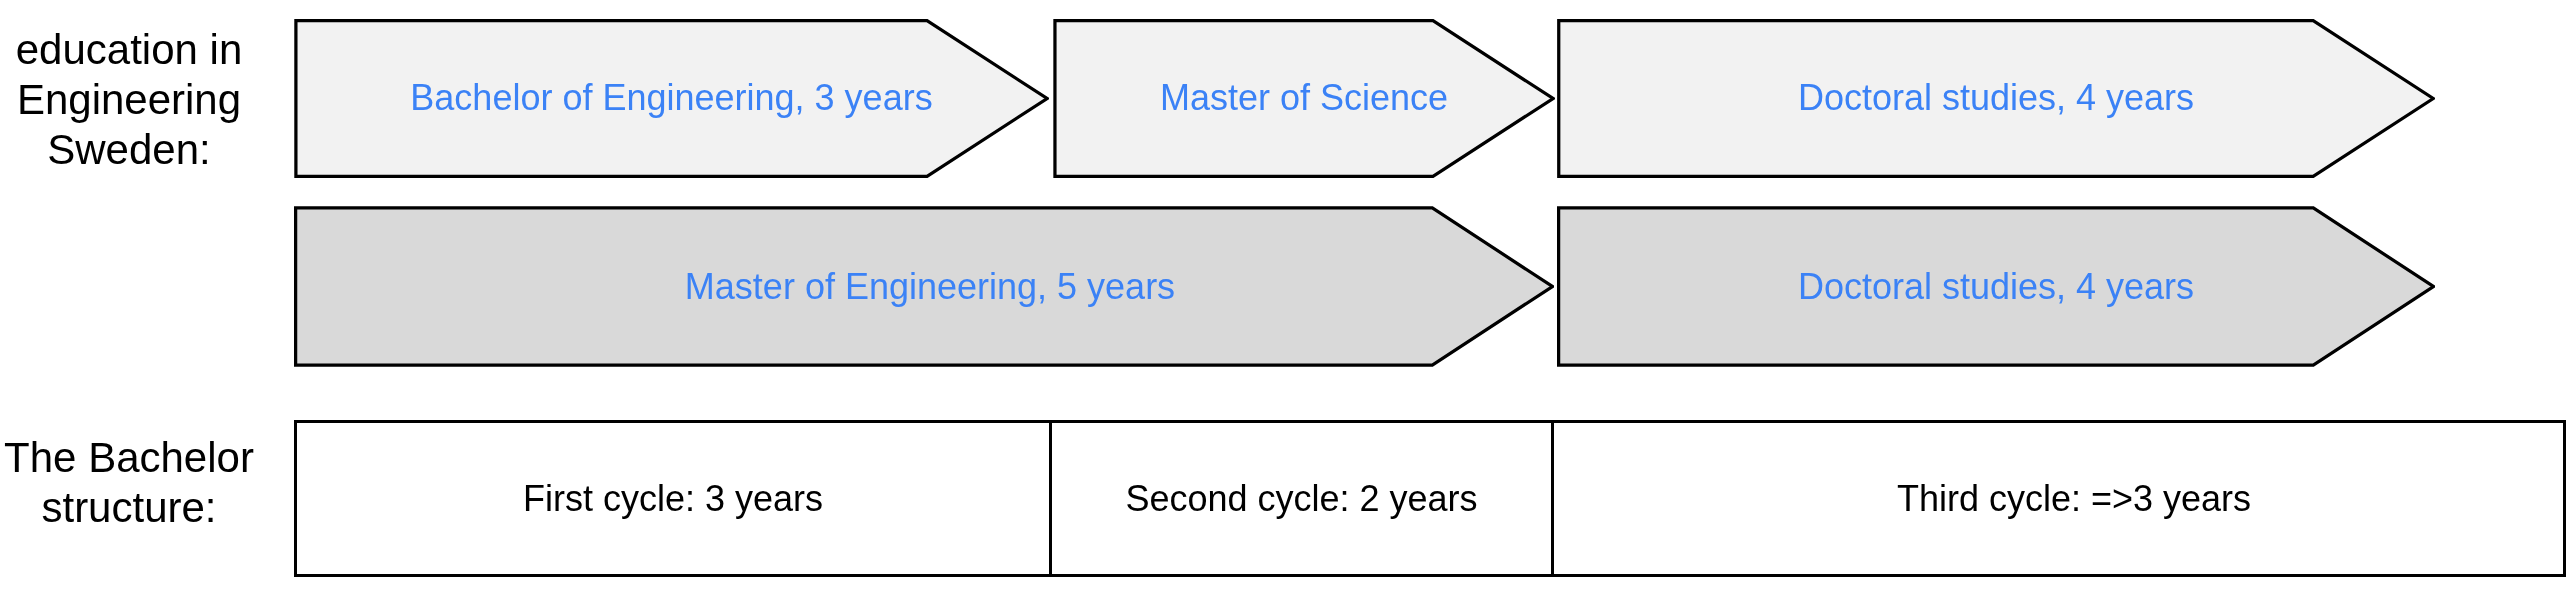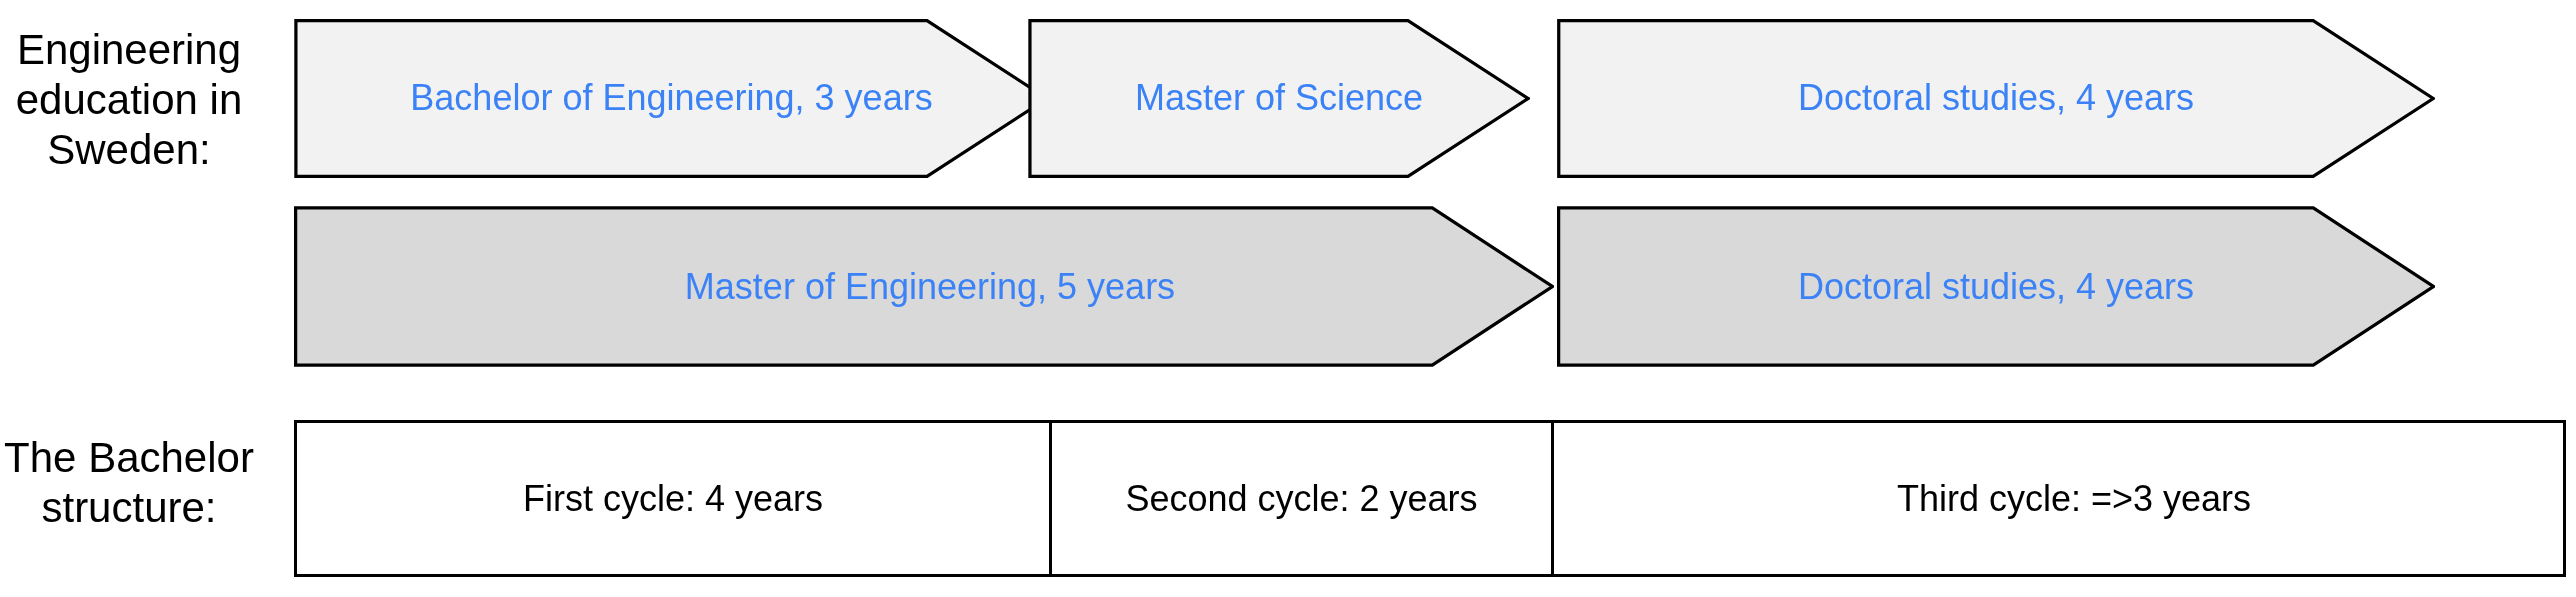--- a/index.html
+++ b/index.html
@@ -75,33 +75,33 @@
   .bologna-cell.c1 { width: 755px; border-right: 3.2px solid #000000; }
   .bologna-cell.c2 { width: 502px; border-right: 3.2px solid #000000; }
   .bologna-cell.c3 { flex: 1; margin-left: 31px; }
 </style>
 </head>
 <body>
 
 <div class="canvas">
 
   <div class="side-label side-label-1">
+    <div>education in</div>
     <div>Engineering</div>
-    <div>education in</div>
     <div>Sweden:</div>
   </div>
 
   <div class="arrow" style="left:294px; top:18.7px; width:755px; height:159px;">
     <svg width="755" height="159" viewBox="0 0 930 196">
       <polygon points="2,2 780,2 928,98 780,194 2,194" fill="#f2f2f2"></polygon>
     </svg>
     <div class="shape-label">Bachelor of Engineering, 3 years</div>
   </div>
 
-  <div class="arrow" style="left:1028px; top:18.7px; width:502px; height:159px;">
+  <div class="arrow" style="left:1053px; top:18.7px; width:502px; height:159px;">
     <svg width="502" height="159" viewBox="0 0 618 196">
       <polygon points="2,2 468,2 616,98 468,194 2,194" fill="#f2f2f2"></polygon>
     </svg>
     <div class="shape-label">Master of Science</div>
   </div>
 
   <div class="arrow" style="left:1557px; top:18.7px; width:878px; height:159px;">
     <svg width="878" height="159" viewBox="0 0 1082 196">
       <polygon points="2,2 932,2 1080,98 932,194 2,194" fill="#f2f2f2"></polygon>
     </svg>
@@ -121,19 +121,19 @@
     </svg>
     <div class="shape-label">Doctoral studies, 4 years</div>
   </div>
 
   <div class="side-label side-label-2">
     <div>The Bachelor</div>
     <div>structure:</div>
   </div>
 
   <div class="bologna-row">
-    <div class="bologna-cell c1">First cycle: 4 years</div>
+    <div class="bologna-cell c1">First cycle: 3 years</div>
     <div class="bologna-cell c2">Second cycle: 2 years</div>
     <div class="bologna-cell c3">Third cycle: =&gt;3 years</div>
   </div>
 
 </div>
 
 
 </body></html>

